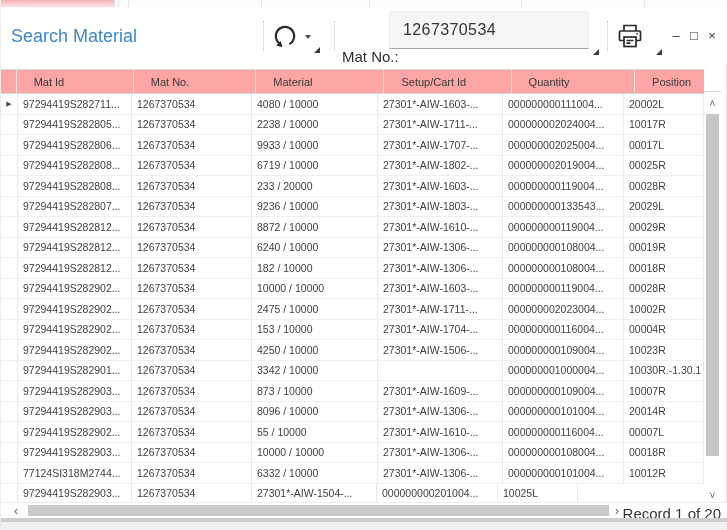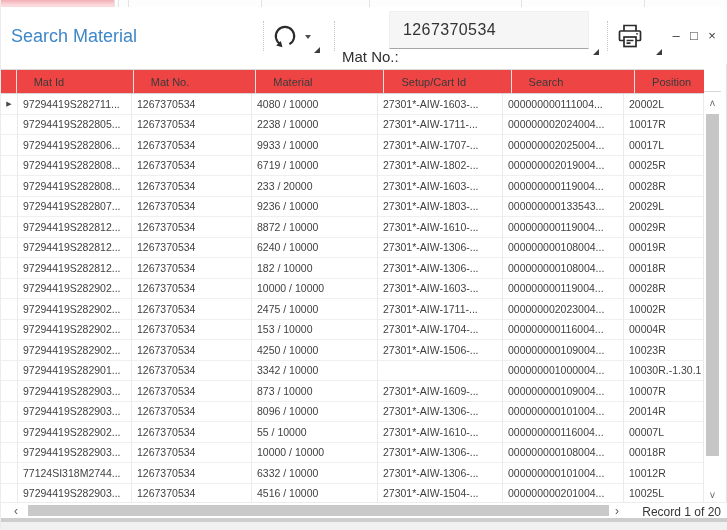--- a/index.html
+++ b/index.html
@@ -26,21 +26,21 @@
   .corner{position:absolute;width:0;height:0;border-left:6px solid transparent;border-bottom:6px solid #3d3d3d;}
   .matno-label{position:absolute;left:341px;top:21px;font-size:15px;color:#2f2f2f;margin-top:20px;}
   .matno-input{position:absolute;left:388px;top:4px;width:200px;height:38px;
     background:#f6f6f6;border:1px solid #f0f0f0;border-bottom:1px solid #a6a6a6;box-sizing:border-box;
     font-size:16px;color:#333;display:flex;align-items:center;padding-left:13px;letter-spacing:.4px;}
   .winbtn{position:absolute;top:18px;width:16px;height:20px;font-size:13px;color:#3c3c3c;
     display:flex;align-items:center;justify-content:center;}
 
   
   .grid{position:absolute;left:0;top:69px;width:720px;}
-  .ghead{display:flex;height:23px;border-top:1px solid #dadada;border-bottom:1px solid #d6d6d6;background:#ef4444;gap:12px;}
+  .ghead{display:flex;height:23px;border-top:1px solid #dadada;border-bottom:1px solid #d6d6d6;background:#fca5a5;gap:12px;}
   .th{box-sizing:border-box;border-right:1px solid #e2e2e2;padding-left:5px;font-size:11px;color:#3a3a3a;
     display:flex;align-items:center;white-space:nowrap;overflow:hidden;}
   .tr{display:flex;height:20.5px;background:#fff;}
   .td{box-sizing:border-box;border-right:1px solid #eaeaea;border-bottom:1px solid #efefef;
     padding-left:5px;font-size:10.5px;color:#3f3f3f;display:flex;align-items:center;
     white-space:nowrap;overflow:hidden;}
   .sel{width:17px;padding-left:0;justify-content:center;}
   .sel-mark{font-size:7px;color:#4a4a4a;}
   .c0{width:114px}.c1{width:120px}.c2{width:126px}.c3{width:125px}.c4{width:121px}.c5{width:80px}
 
@@ -49,21 +49,21 @@
   .vs-head{height:23px;border-bottom:1px solid #d6d6d6;box-sizing:border-box;background:#fff;}
   .vs-arrow{height:22px;display:flex;align-items:center;justify-content:center;font-size:10px;color:#5d5d5d;background:#fff;}
   .vs-thumb{position:absolute;left:2px;top:45px;width:13px;height:342px;background:#c6c6c6;}
   .vs-down{position:absolute;left:0;bottom:0;width:17px;height:14px;display:flex;align-items:center;justify-content:center;font-size:10px;color:#5d5d5d;}
 
   
   .hscroll{position:absolute;left:0;top:502px;width:727px;height:16px;background:#fff;border-top:1px solid #ededed;box-sizing:border-box;}
   .hs-left{position:absolute;left:13px;top:1px;font-size:12px;color:#5d5d5d;}
   .hs-thumb{position:absolute;left:27px;top:2px;width:581px;height:11px;background:#c9c9c9;}
   .hs-right{position:absolute;left:614px;top:1px;font-size:12px;color:#5d5d5d;}
-  .status{position:absolute;right:7px;top:2px;font-size:12px;color:#363636;}
+  .status{position:absolute;right:7px;top:2px;font-size:15px;color:#363636;}
 
   
   .frame1{position:absolute;left:0;top:518px;width:727px;height:4px;background:#cdcdcd;}
   .frame2{position:absolute;left:0;top:522px;width:727px;height:8px;background:#f1f1f1;}
 </style>
 </head>
 <body>
 
 <div class="window">
 
@@ -119,21 +119,21 @@
     <div class="winbtn" style="left:703px">×</div>
   </div>
 
   <div class="grid">
     <div class="ghead">
       <div class="th sel"></div>
       <div class="th c0">Mat Id</div>
       <div class="th c1">Mat No.</div>
       <div class="th c2">Material</div>
       <div class="th c3">Setup/Cart Id</div>
-      <div class="th c4">Search</div>
+      <div class="th c4">Quantity</div>
       <div class="th c5">Position</div>
     </div>
     <div>
         <div class="tr">
           <div class="td sel">
             <span class="sel-mark">▶</span>
           </div>
           <div class="td c0">97294419S282711...</div>
           <div class="td c1">1267370534</div>
           <div class="td c2">4080 / 10000</div>
@@ -300,21 +300,20 @@
           <div class="td c1">1267370534</div>
           <div class="td c2">6332 / 10000</div>
           <div class="td c3">27301*-AIW-1306-...</div>
           <div class="td c4">000000000101004...</div>
           <div class="td c5">10012R</div>
         </div>
         <div class="tr">
           <div class="td sel"></div>
           <div class="td c0">97294419S282903...</div>
           <div class="td c1">1267370534</div>
-          <div class="td c2">4516 / 10000</div>
           <div class="td c3">27301*-AIW-1504-...</div>
           <div class="td c4">000000000201004...</div>
           <div class="td c5">10025L</div>
         </div>
       </div>
   </div>
 
   <div class="vscroll">
     <div class="vs-head"></div>
     <div class="vs-arrow">˄</div>

